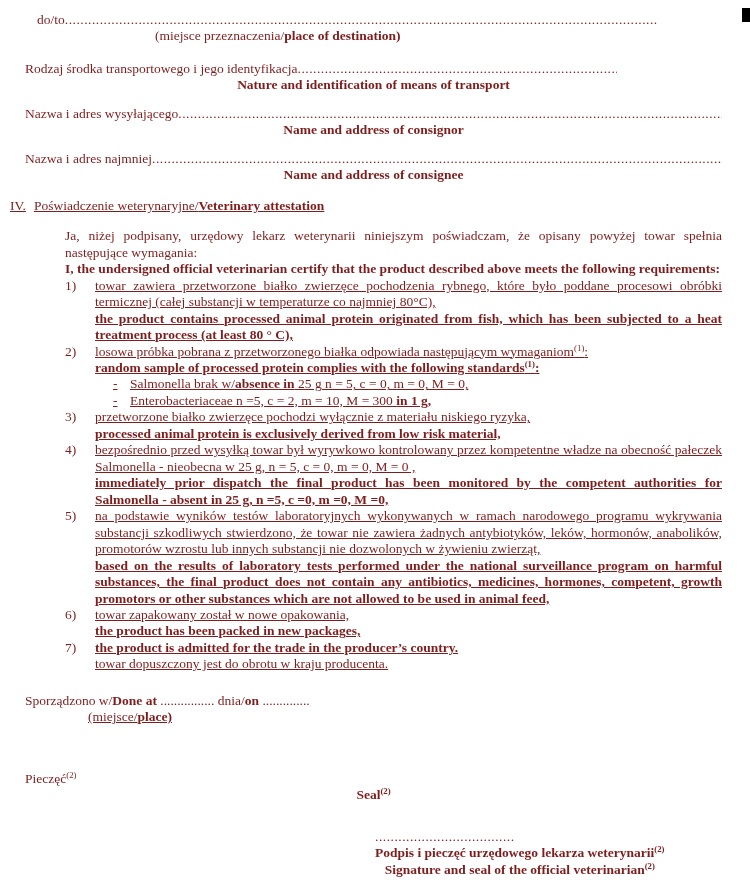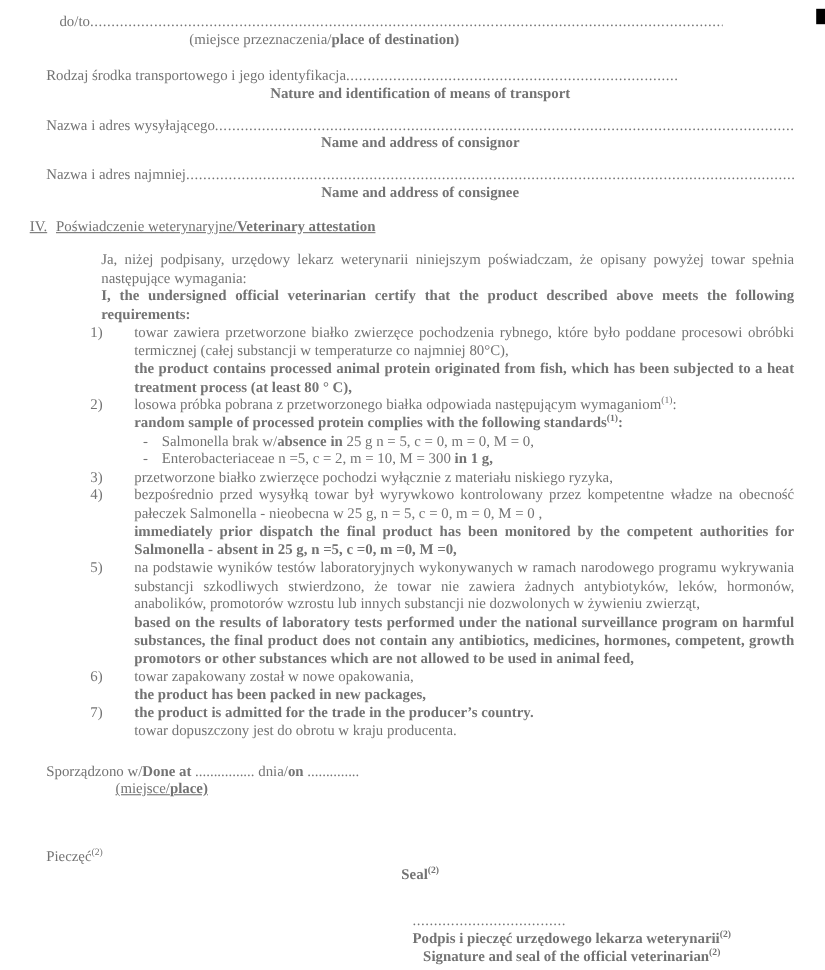--- a/index.html
+++ b/index.html
@@ -1,25 +1,25 @@
 <!DOCTYPE html>
 <html><head>
 <meta charset="utf-8">
 <style>
   html, body { margin: 0; padding: 0; background: #ffffff; }
   .page {
     position: relative;
     width: 750px;
     height: 882px;
     background: #ffffff;
-    color: #737373;
+    color: #7f1d1d;
     font-family: "Liberation Serif", "DejaVu Serif", serif;
     font-size: 13.5px;
     line-height: 1.22;
-    padding: 12px 28px 0 42px;
+    padding: 12px 28px 0 25px;
     box-sizing: border-box;
     overflow: hidden;
   }
   b, .bold { font-weight: bold; text-align: center; }
   .row { display: flex; align-items: baseline; }
   .nowrap { white-space: nowrap; }
   .dotfill { flex: 1; overflow: hidden; white-space: nowrap; letter-spacing: 0.5px; }
   .pre { white-space: pre; }
   sup { font-size: 0.65em; line-height: 0; }
 
@@ -28,25 +28,25 @@
   .to-row { margin-left: 12px; margin-right: 65px; }
   .dest-caption { margin-left: 130px; margin-bottom: 16px; }
 
   .field-group { margin-bottom: 12px; }
   .transport-row { margin-right: 105px; }
 
   .heading { margin: 14px 0 14px -15px; text-decoration: underline; }
   .sec-num { margin-right: 8px; }
 
   .body { margin-left: 40px; }
-  .just { text-align: justify; margin-left: 10px; }
+  .just { text-align: justify; }
 
   .item { display: flex; }
   .item .num { width: 30px; flex: none; }
-  .item .itext { flex: 1; min-width: 0; }
+  .item .itext { flex: 1; min-width: 0; text-decoration: underline; }
   .subitem { display: flex; margin-left: 18px; }
   .subitem .dash { width: 17px; flex: none; }
   .subitem .stext { flex: 1; }
 
   .done-row { margin-top: 20px; }
   .done-caption { margin-left: 63px; text-decoration: underline; }
 
   .seal { margin-top: 45px; }
 
   .signature { position: absolute; left: 375px; bottom: 4px; }
@@ -119,20 +119,21 @@
           <span class="dash">-</span>
           <div class="stext"><span>Enterobacteriaceae n =5, c = 2, m = 10, M = 300 </span><b>in 1 g,</b><span></span></div>
         </div>
       </div>
     </div>
 
     <div class="item">
       <span class="num">3)</span>
       <div class="itext">
         <div class="just">przetworzone białko zwierzęce pochodzi wyłącznie z materiału niskiego ryzyka,</div>
+        <div class="just bold">processed animal protein is exclusively derived from low risk material,</div>
       </div>
     </div>
 
     <div class="item">
       <span class="num">4)</span>
       <div class="itext">
         <div class="just">bezpośrednio przed wysyłką towar był wyrywkowo kontrolowany przez kompetentne władze na obecność pałeczek Salmonella - nieobecna w 25 g, n = 5, c = 0, m = 0, M = 0 ,</div>
         <div class="just bold">immediately prior dispatch the final product has been monitored by the competent authorities for Salmonella - absent in 25 g, n =5, c =0, m =0, M =0,</div>
       </div>
     </div>

